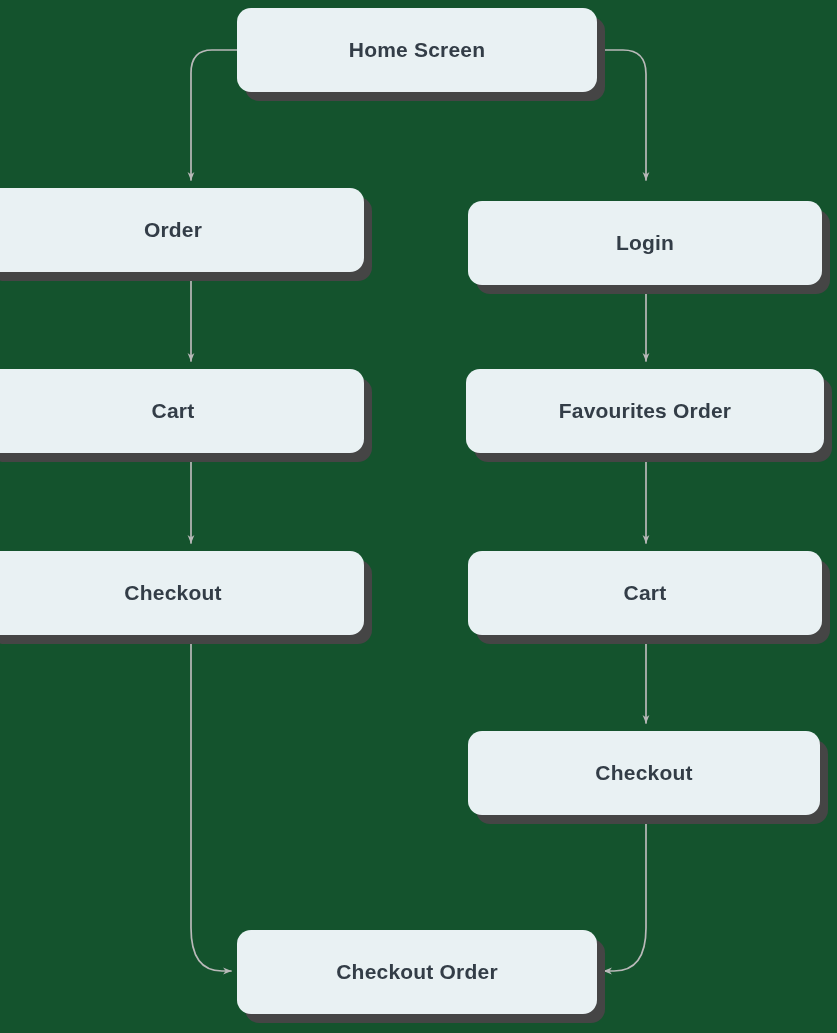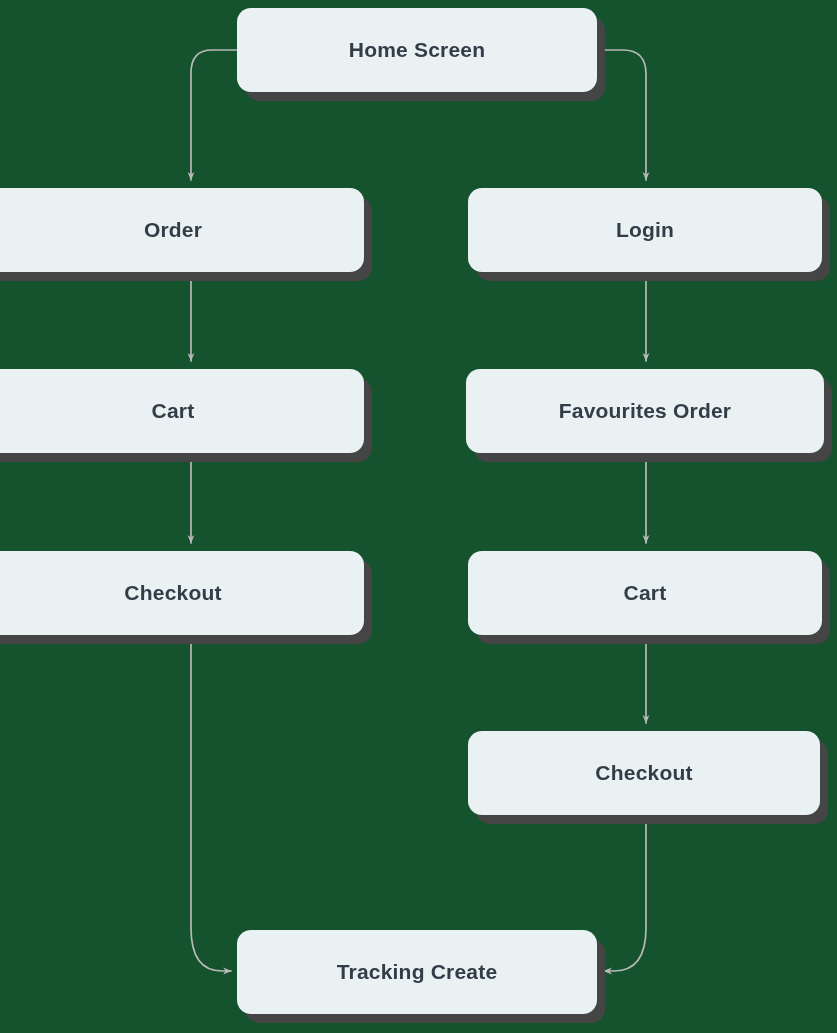--- a/index.html
+++ b/index.html
@@ -67,36 +67,36 @@
       </g>
   </svg>
 
   <div id="node-layer">
       <div class="node" style="left: 237px; top: 8px; width: 360px; height: 84px; background: rgb(233, 241, 243); box-shadow: rgb(69, 69, 69) 8px 9px 0px 0px;">
         <span class="node-label" style="color: rgb(51, 61, 71);">Home Screen</span>
       </div>
       <div class="node" style="left: -18px; top: 188px; width: 382px; height: 84px; background: rgb(233, 241, 243); box-shadow: rgb(69, 69, 69) 8px 9px 0px 0px;">
         <span class="node-label" style="color: rgb(51, 61, 71);">Order</span>
       </div>
-      <div class="node" style="left: 468px; top: 188px; width: 354px; height: 84px; background: rgb(233, 241, 243); box-shadow: rgb(69, 69, 69) 8px 9px 0px 0px;">
+      <div class="node" style="left: 468px; top: 201px; width: 354px; height: 84px; background: rgb(233, 241, 243); box-shadow: rgb(69, 69, 69) 8px 9px 0px 0px;">
         <span class="node-label" style="color: rgb(51, 61, 71);">Login</span>
       </div>
       <div class="node" style="left: -18px; top: 369px; width: 382px; height: 84px; background: rgb(233, 241, 243); box-shadow: rgb(69, 69, 69) 8px 9px 0px 0px;">
         <span class="node-label" style="color: rgb(51, 61, 71);">Cart</span>
       </div>
       <div class="node" style="left: 466px; top: 369px; width: 358px; height: 84px; background: rgb(233, 241, 243); box-shadow: rgb(69, 69, 69) 8px 9px 0px 0px;">
         <span class="node-label" style="color: rgb(51, 61, 71);">Favourites Order</span>
       </div>
       <div class="node" style="left: -18px; top: 551px; width: 382px; height: 84px; background: rgb(233, 241, 243); box-shadow: rgb(69, 69, 69) 8px 9px 0px 0px;">
         <span class="node-label" style="color: rgb(51, 61, 71);">Checkout</span>
       </div>
       <div class="node" style="left: 468px; top: 551px; width: 354px; height: 84px; background: rgb(233, 241, 243); box-shadow: rgb(69, 69, 69) 8px 9px 0px 0px;">
         <span class="node-label" style="color: rgb(51, 61, 71);">Cart</span>
       </div>
       <div class="node" style="left: 468px; top: 731px; width: 352px; height: 84px; background: rgb(233, 241, 243); box-shadow: rgb(69, 69, 69) 8px 9px 0px 0px;">
         <span class="node-label" style="color: rgb(51, 61, 71);">Checkout</span>
       </div>
       <div class="node" style="left: 237px; top: 930px; width: 360px; height: 84px; background: rgb(233, 241, 243); box-shadow: rgb(69, 69, 69) 8px 9px 0px 0px;">
-        <span class="node-label" style="color: rgb(51, 61, 71);">Tracking Create</span>
+        <span class="node-label" style="color: rgb(51, 61, 71);">Checkout Order</span>
       </div>
     </div>
 
 </div>
 
 </body></html>

